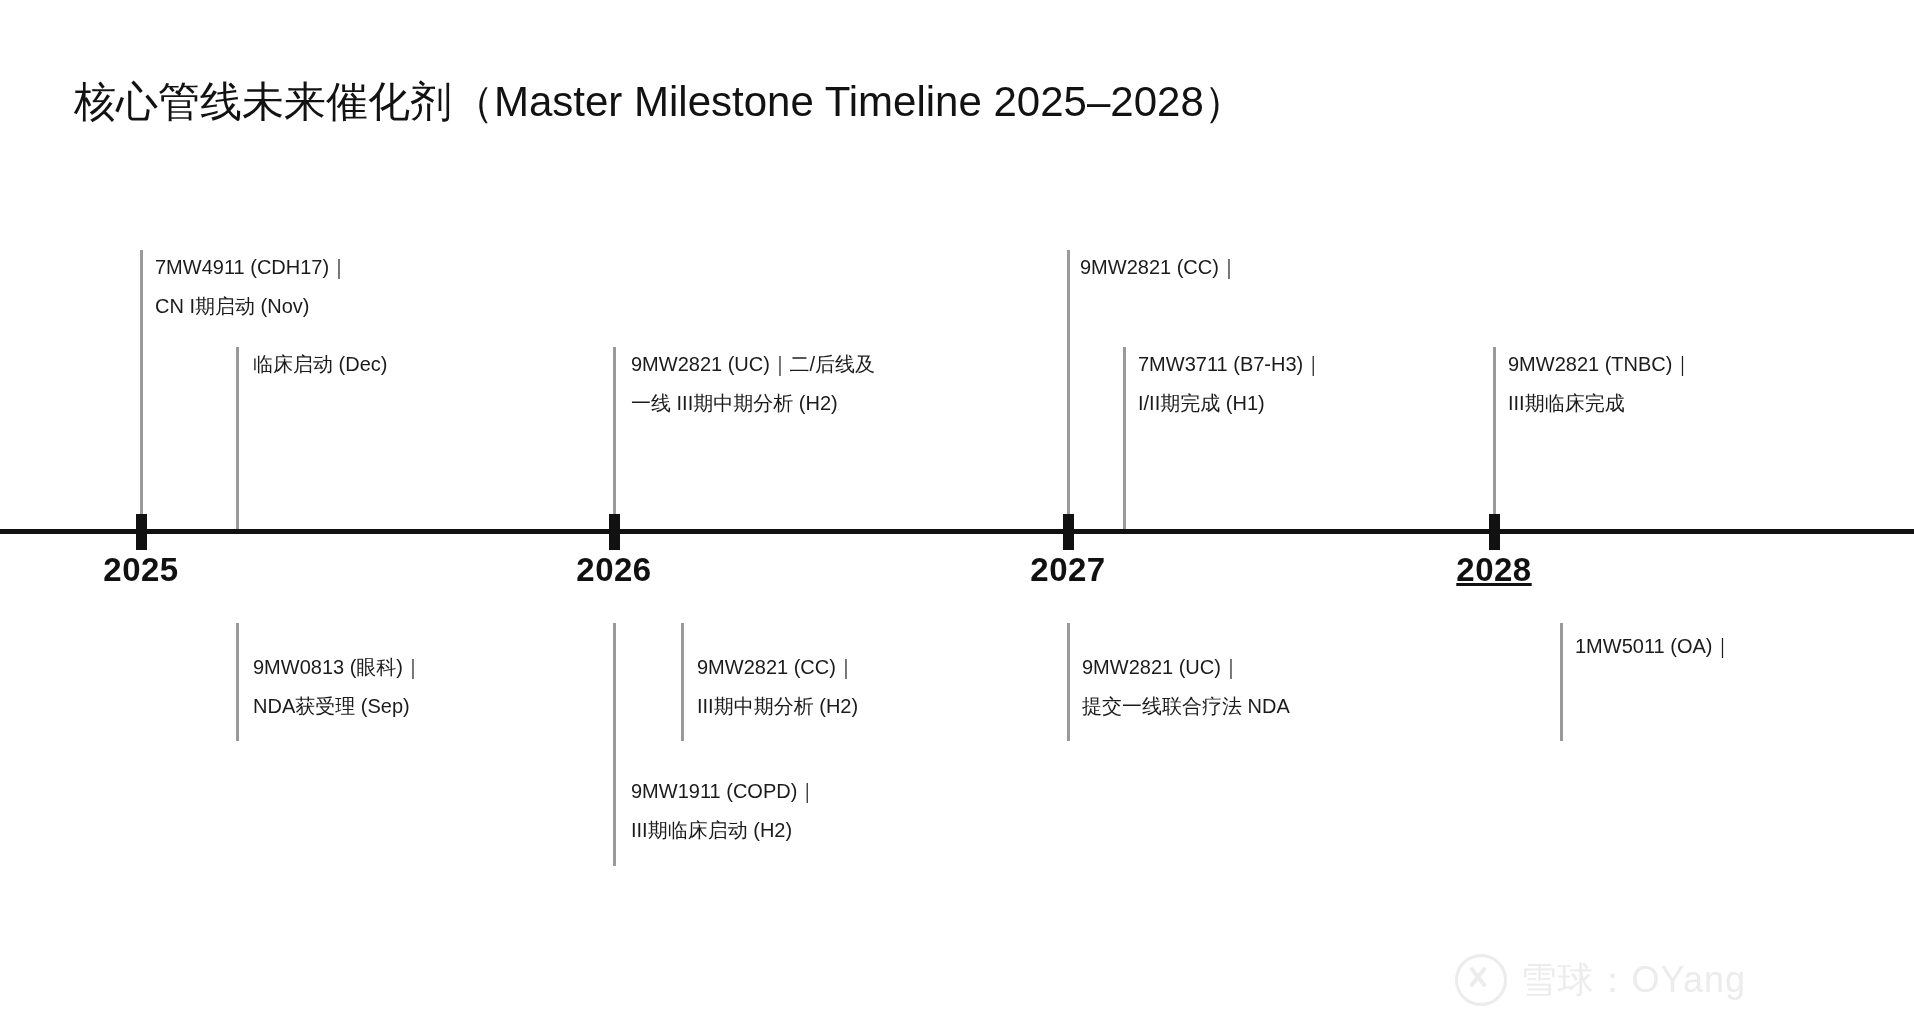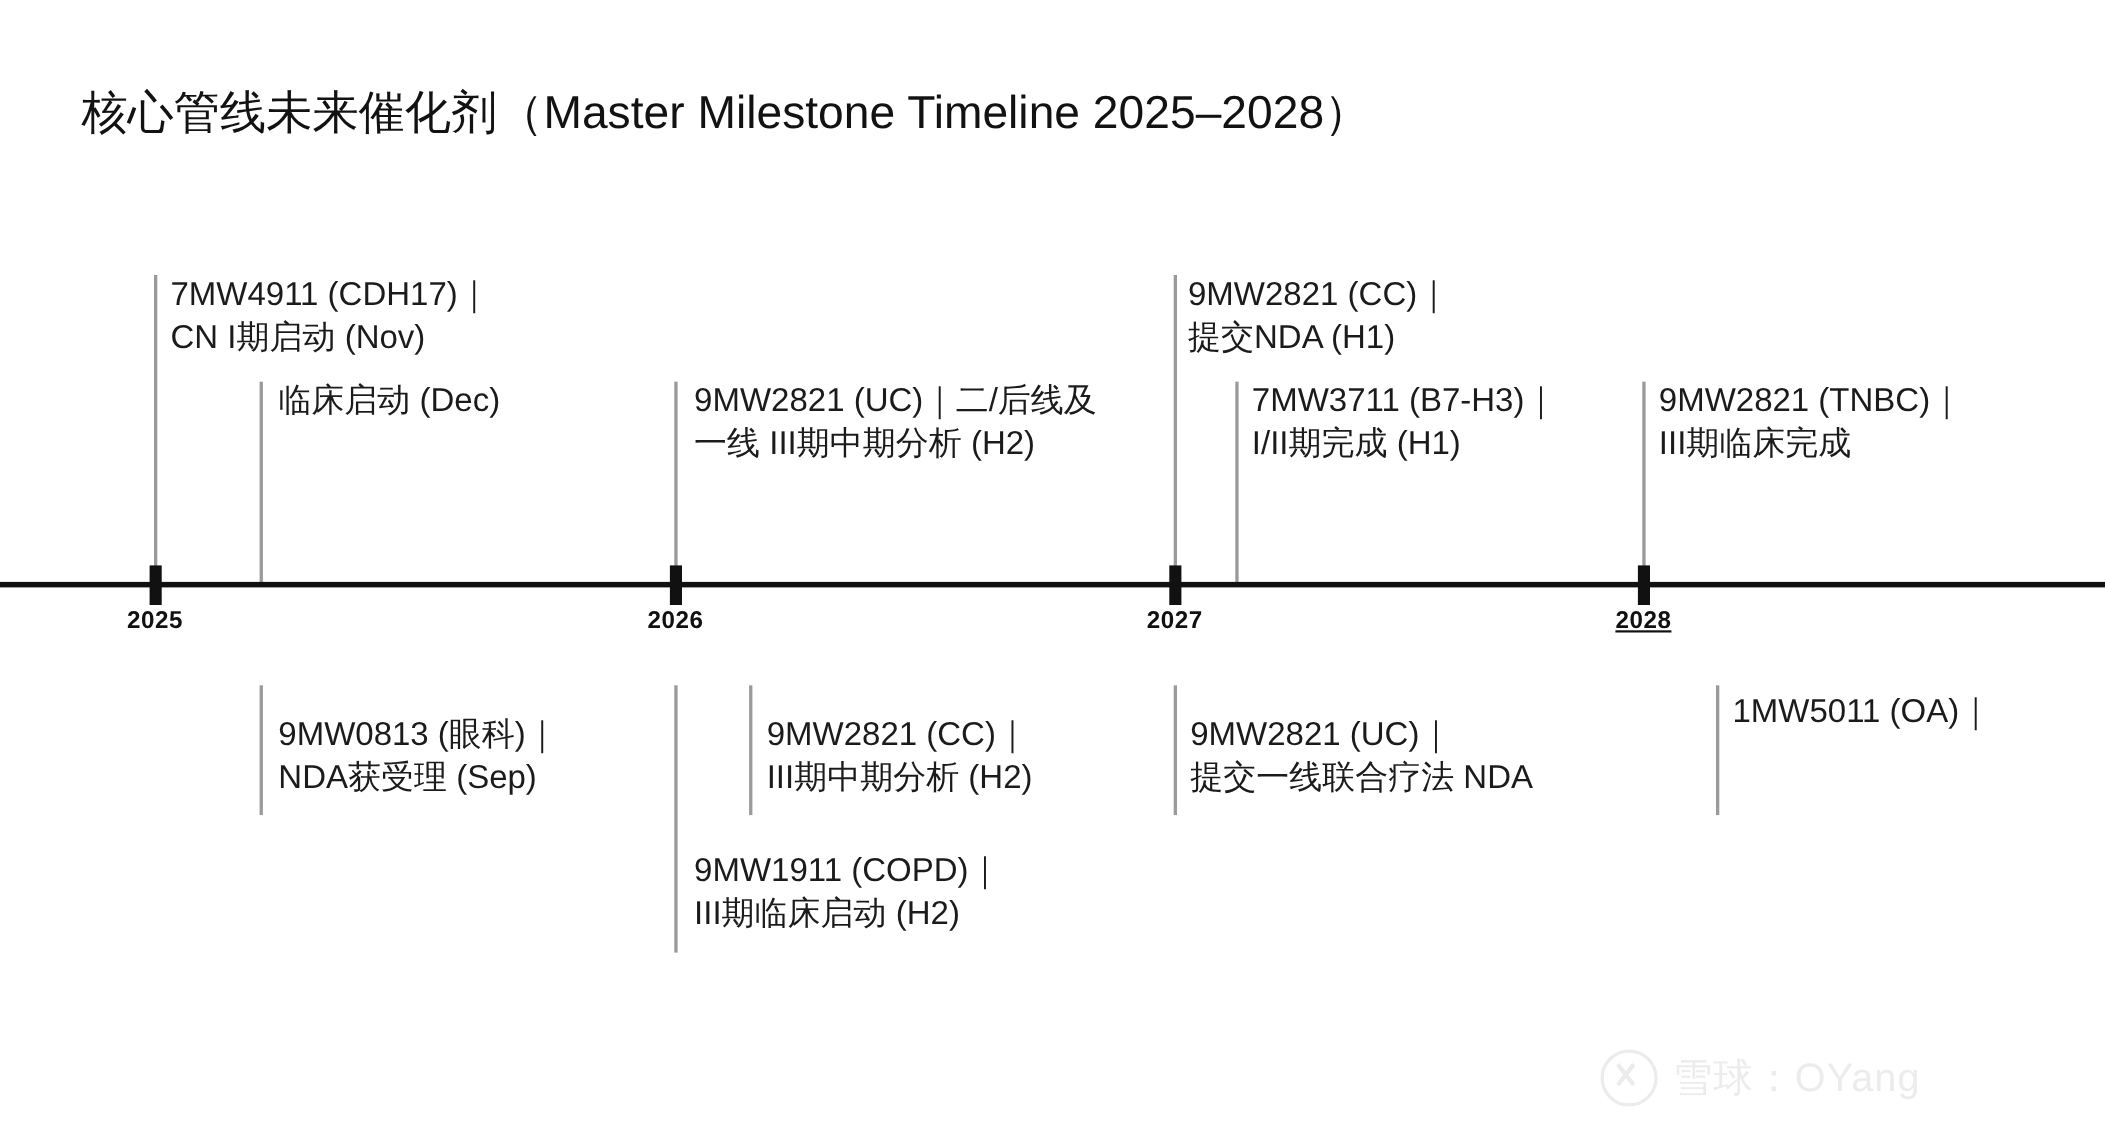--- a/index.html
+++ b/index.html
@@ -47,39 +47,39 @@
   .year-tick {
     position: absolute;
     width: 11px;
     height: 36px;
     background: #111111;
     top: 514px;
   }
   .year-label {
     position: absolute;
     top: 551px;
-    font-size: 22px;
+    font-size: 33px;
     font-weight: 700;
     color: #111111;
     letter-spacing: 0.5px;
     white-space: nowrap;
     transform: translateX(-50%);
   }
 
   
   .stem {
     position: absolute;
     width: 3px;
     background: #9a9a9a;
   }
 
   
   .milestone {
     position: absolute;
-    font-size: 30px;
+    font-size: 20px;
     line-height: 39px;
     color: #1b1b1b;
     white-space: nowrap;
     font-weight: 400;
   }
   .milestone .ln {
     display: block;
   }
 
   
@@ -163,21 +163,20 @@
       </div>
       <div class="milestone" style="left: 253px; top: 345px;">
         <span class="ln">临床启动 (Dec)</span>
       </div>
       <div class="milestone" style="left: 631px; top: 345px;">
         <span class="ln">9MW2821 (UC)｜二/后线及</span>
         <span class="ln">一线 III期中期分析 (H2)</span>
       </div>
       <div class="milestone" style="left: 1080px; top: 248px;">
         <span class="ln">9MW2821 (CC)｜</span>
-        <span class="ln">提交NDA (H1)</span>
       </div>
       <div class="milestone" style="left: 1138px; top: 345px;">
         <span class="ln">7MW3711 (B7-H3)｜</span>
         <span class="ln">I/II期完成 (H1)</span>
       </div>
       <div class="milestone" style="left: 1508px; top: 345px;">
         <span class="ln">9MW2821 (TNBC)｜</span>
         <span class="ln">III期临床完成</span>
       </div>
     </div>

